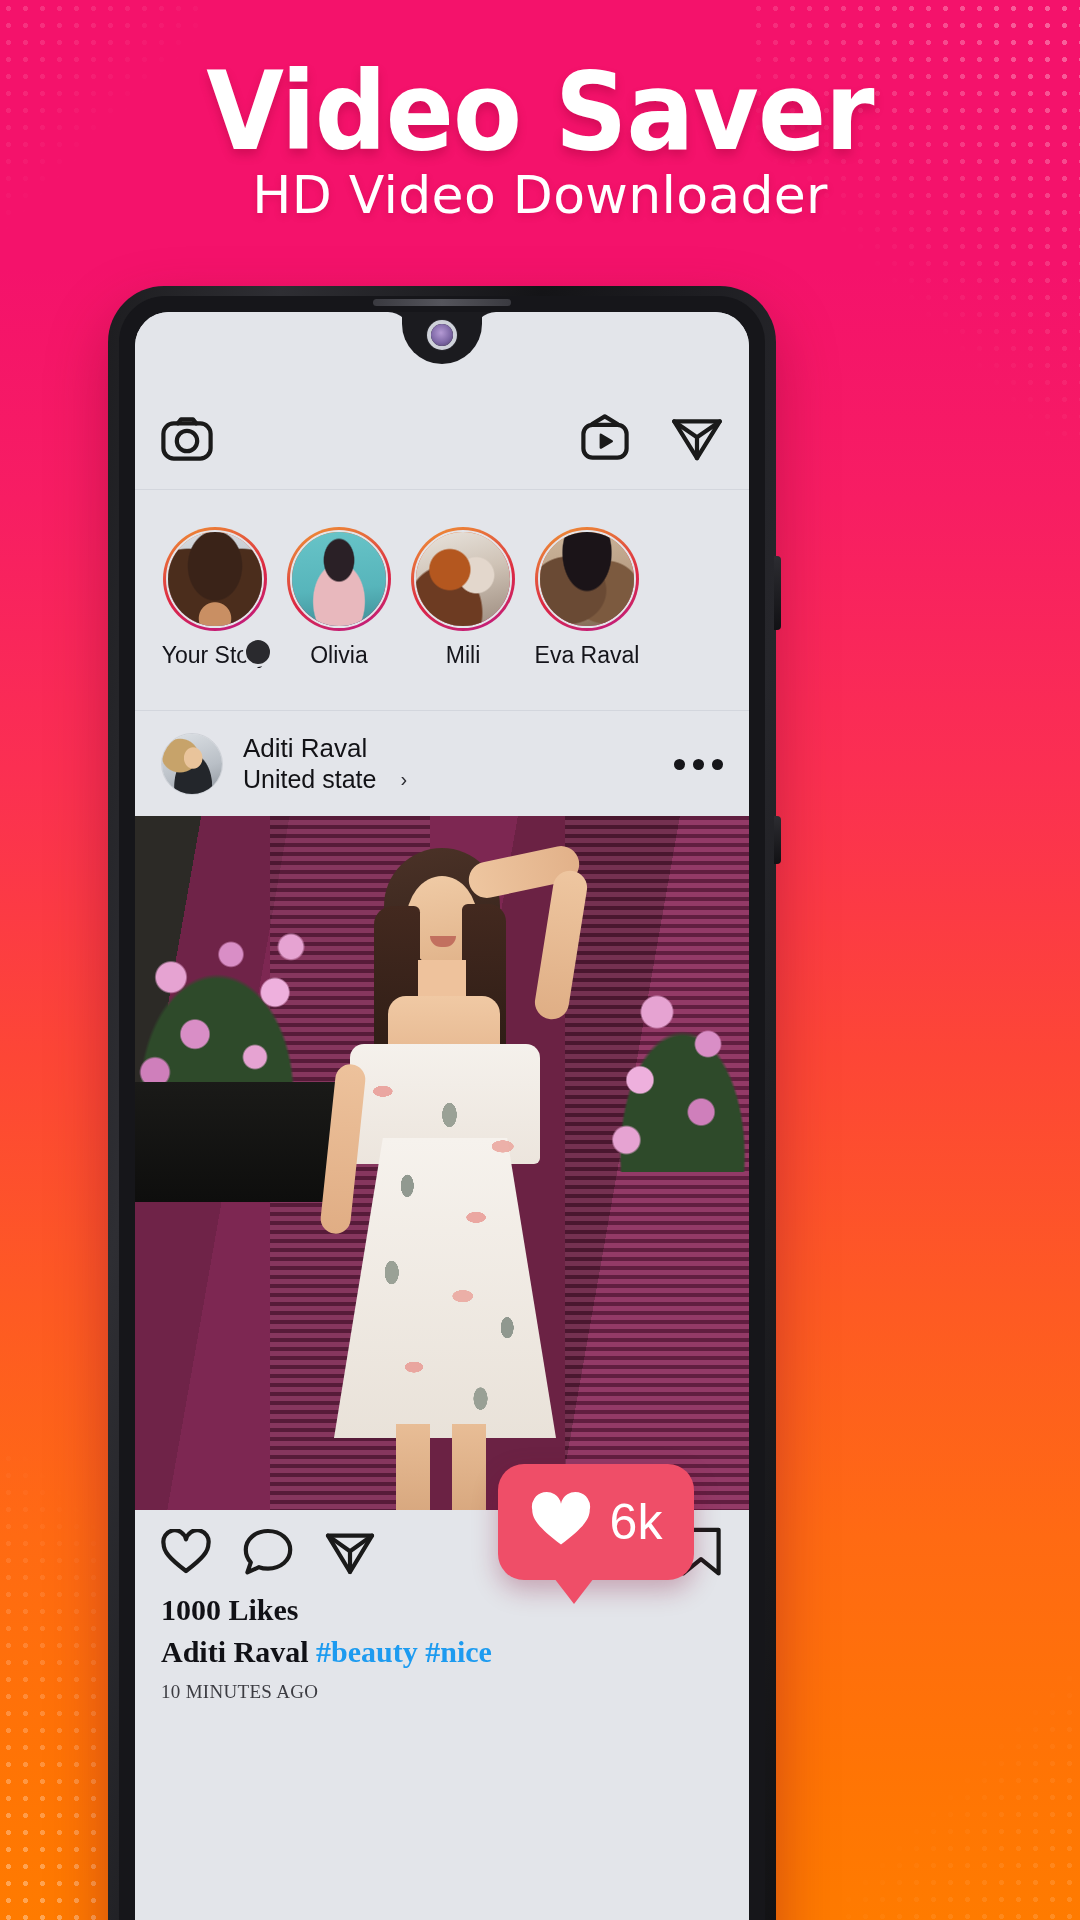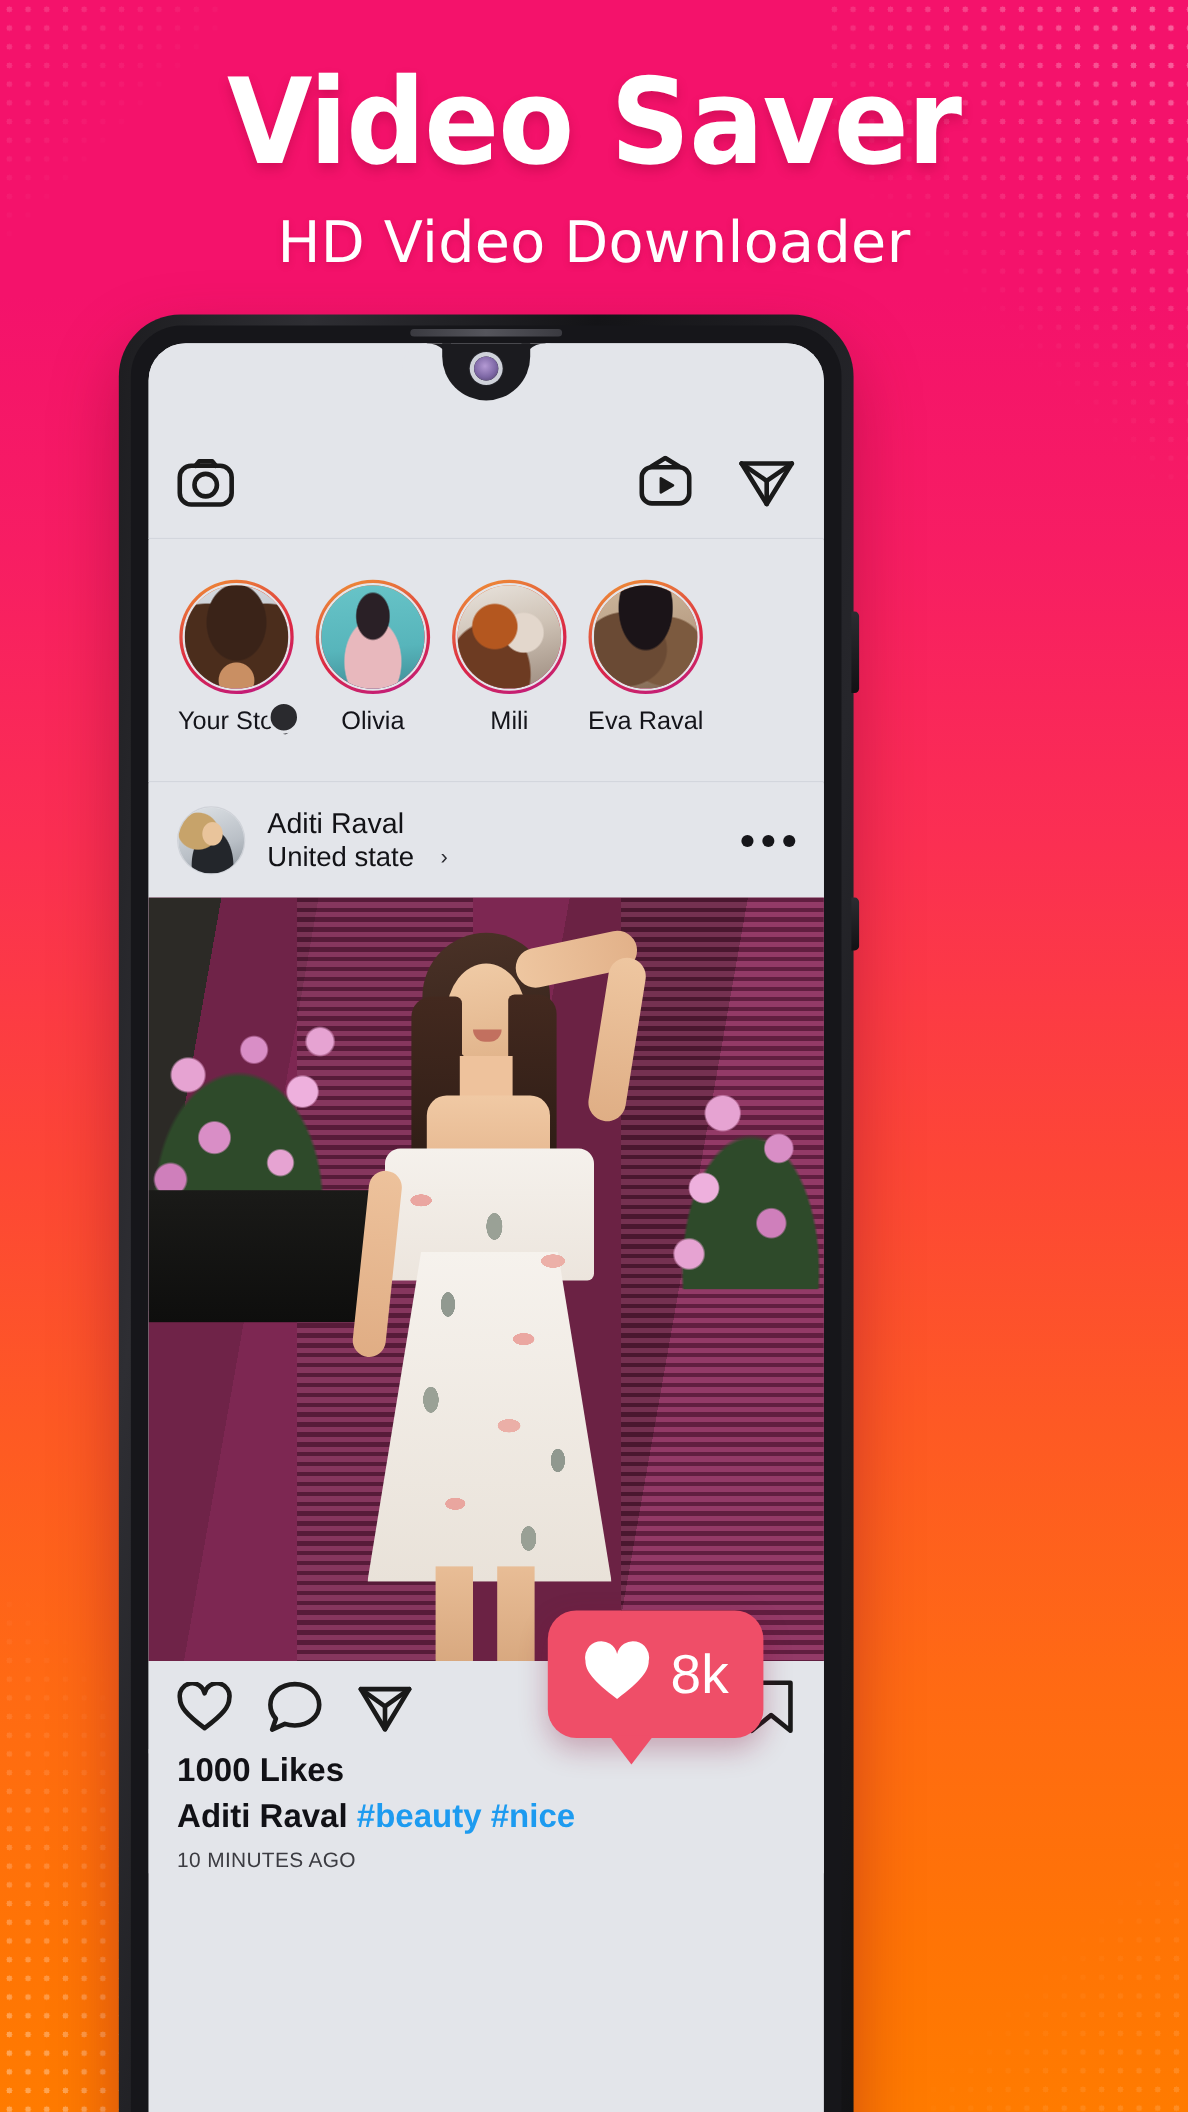--- a/index.html
+++ b/index.html
@@ -45,21 +45,21 @@
   
   .headline-wrap { position:absolute; top:58px; left:0; width:1080px; text-align:center; }
   .headline {
     font-size:108px; line-height:1.0; font-weight:700; color:#ffffff;
     letter-spacing:-1px;
     transform:scaleX(.93);
     text-shadow:0 6px 10px rgba(140,0,45,.30);
     font-family:"DejaVu Sans", sans-serif;
   }
   .subhead {
-    margin-top:28px;
+    margin-top:2px;
     font-size:52px; line-height:1.05; font-weight:400; color:#ffffff;
     letter-spacing:.3px;
     text-shadow:0 3px 7px rgba(140,0,45,.22);
     font-family:"DejaVu Sans", sans-serif;
   }
 
   
   .phone {
     position:absolute; left:108px; top:286px; width:668px; height:1700px;
     border-radius:56px 56px 0 0;
@@ -174,21 +174,21 @@
     overflow:hidden; background:#6d2344;
   }
 
   .post-actions {
     position:absolute; top:1198px; left:0; right:0; height:84px;
     display:flex; align-items:center; padding:0 26px; background:#e3e5ea;
   }
   .act-left { display:flex; align-items:center; gap:32px; }
   .act-right { margin-left:auto; }
 
-  .caption { position:absolute; top:1278px; left:0; right:0; padding:0 26px; background:#e3e5ea; }
+  .caption { position:absolute; top:1278px; left:0; right:0; padding:0 26px; background:#e3e5ea;font-family:Liberation Serif, serif; }
   .likes { font-size:30px; font-weight:700; color:#111116; line-height:1.3; }
   .cap-line { font-size:30px; color:#111116; line-height:1.34; margin-top:3px; }
   .cap-line .tags { color:#1d9bf0; font-weight:700; }
   .cap-user { font-weight:700; }
   .ago { font-size:19px; color:#3c3c42; letter-spacing:.3px; margin-top:9px; }
 
   .like-badge {
     position:absolute; left:363px; top:1152px;
     width:196px; height:116px; border-radius:26px;
     background:#ef4e68;
@@ -457,18 +457,18 @@
         </div>
         <div class="ago">10 MINUTES AGO</div>
       </div>
 
       <div class="like-badge">
         <span>
           <svg width="62" height="58" viewBox="0 0 25 23">
             <path d="M12.5 21.4 C3.6 14.7 0.9 11.1 0.9 7.4 A5.8 5.8 0 0 1 12.5 4.9 A5.8 5.8 0 0 1 24.1 7.4 C24.1 11.1 21.4 14.7 12.5 21.4 Z" fill="#ffffff"></path>
           </svg>
         </span>
-        <span class="cnt">8k</span>
+        <span class="cnt">6k</span>
       </div>
 
     </div>
   </div>
 </div>
 
 </body></html>

